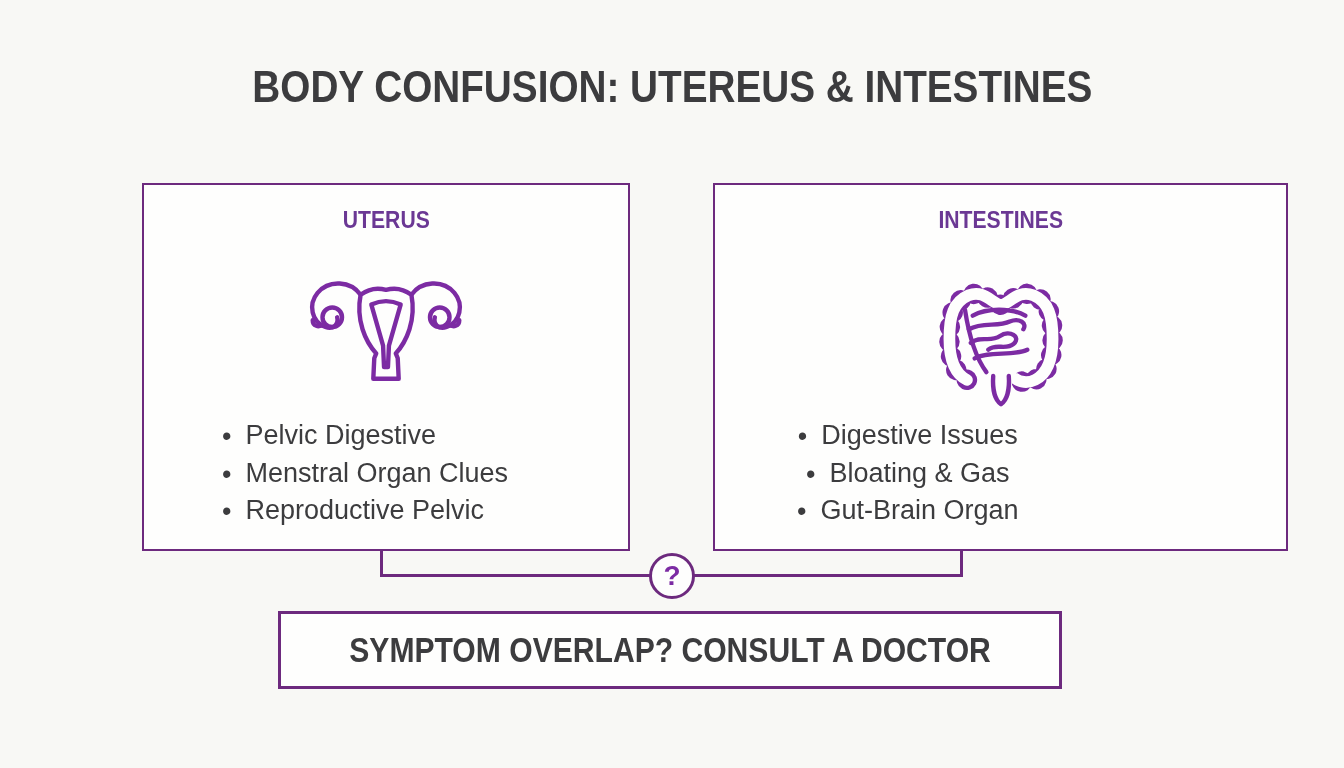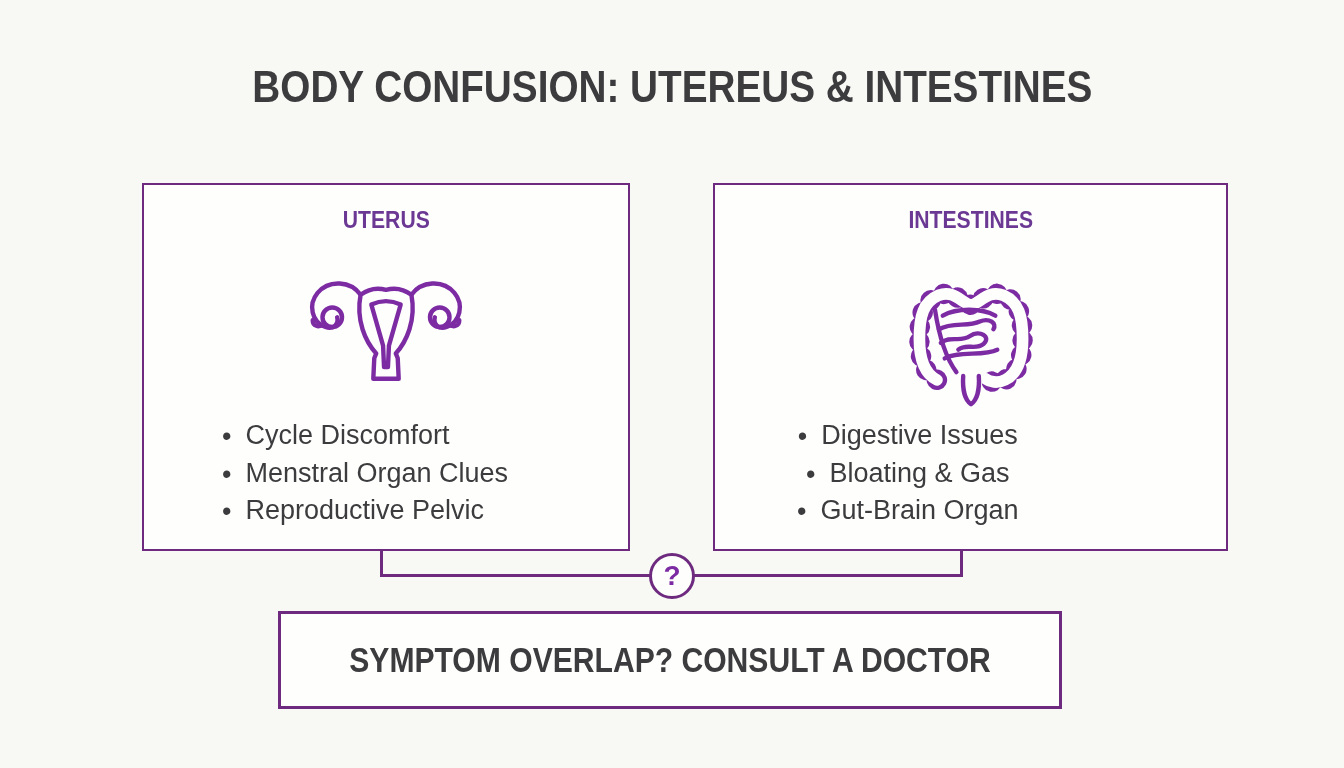--- a/index.html
+++ b/index.html
@@ -25,21 +25,21 @@
     color:var(--ink);letter-spacing:0px;white-space:nowrap;
   }
   .condense{display:inline-block;transform:scaleX(0.86);transform-origin:center;}
   .condense-sm{display:inline-block;transform:scaleX(0.92);transform-origin:center;}
 
   .card{
     position:absolute;top:183px;height:368px;
     background:var(--card);border:2px solid var(--accent);
   }
   .card.left{left:142px;width:488px;}
-  .card.right{left:713px;width:515px;}
+  .card.right{left:713px;width:575px;}
   .card-heading{
     position:absolute;top:24px;left:0;width:100%;text-align:center;
     font-size:23px;font-weight:bold;line-height:1.0;color:var(--hpurple);
     white-space:nowrap;
   }
   .card-icon{
     position:absolute;top:80px;left:0;width:100%;
     display:flex;justify-content:center;
   }
   .icon-stroke{stroke:var(--icon);fill:none;stroke-width:4.5;stroke-linecap:round;stroke-linejoin:round;}
@@ -53,21 +53,21 @@
 
   .conn-v{position:absolute;width:3px;background:var(--accent);}
   .conn-h{position:absolute;height:3px;background:var(--accent);}
   .q-badge{
     position:absolute;left:649px;top:553px;width:46px;height:46px;
     border:3px solid var(--accent);border-radius:50%;background:var(--card);
     display:flex;align-items:center;justify-content:center;
     font-size:28px;font-weight:bold;color:var(--icon);line-height:1;
   }
   .footer-box{
-    position:absolute;left:278px;top:611px;width:784px;height:98px;
+    position:absolute;left:278px;top:611px;width:784px;height:78px;
     background:var(--card);border:3px solid var(--accent);
     display:flex;align-items:center;justify-content:center;
   }
   .footer-label{
     font-size:35px;font-weight:bold;color:var(--ink);white-space:nowrap;
   }
 </style>
 </head>
 <body>
 
@@ -91,21 +91,21 @@
         <circle class="icon-stroke" cx="143" cy="51" r="10"></circle>
         <path class="icon-stroke" d="M 24,58 C 19,62 13,60 13,54"></path>
         <path class="icon-stroke" d="M 152,58 C 157,62 163,60 163,54"></path>
 
         <path class="icon-stroke" d="M 62,28 Q 74,19 88,23 Q 102,19 114,28 C 119,54 109,76 98,88 L 100,93 L 101,114 L 75,114 L 76,93 L 78,88 C 67,76 57,54 62,28 Z"></path>
 
         <path class="icon-stroke" d="M 73,38 Q 88,31 103,38 L 91,80 L 90,102 L 86,102 L 85,80 Z"></path>
       </svg>
     </div>
     <ul class="bullet-list">
-      <li>Cycle Discomfort</li>
+      <li>Pelvic Digestive</li>
       <li>Menstral Organ Clues</li>
       <li>Reproductive Pelvic</li>
     </ul>
   </div>
 
   <div class="card right">
     <div class="card-heading">
       <span class="condense-sm">INTESTINES</span>
     </div>
     <div class="card-icon">

